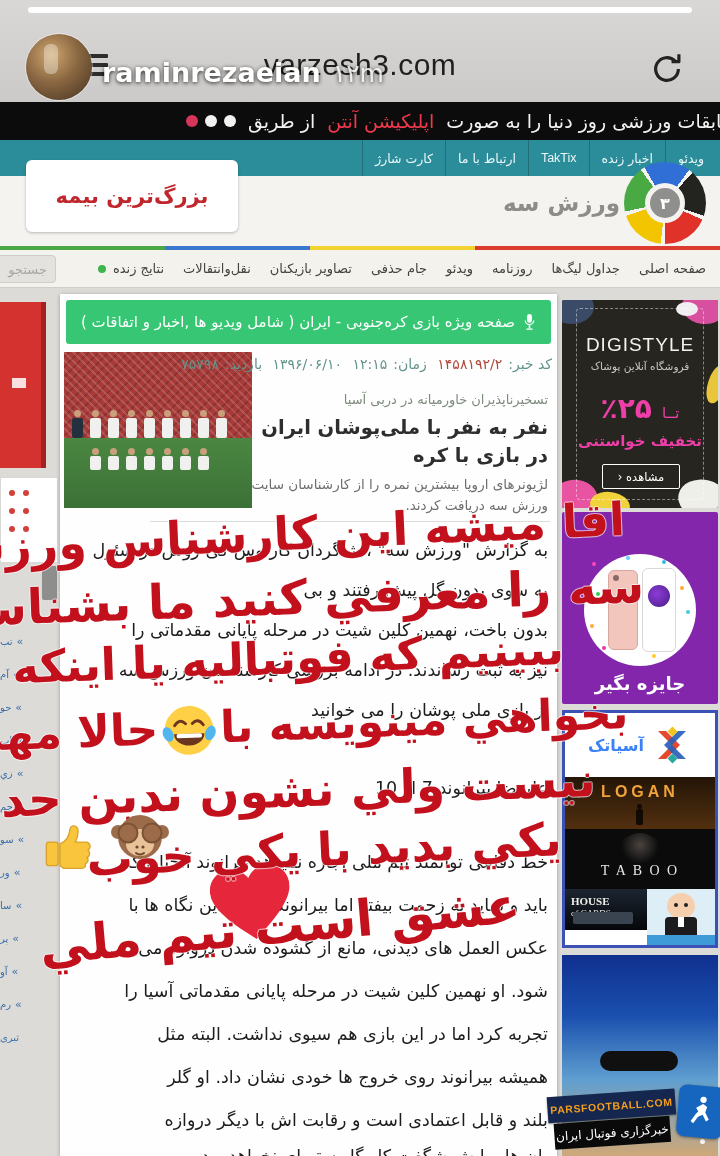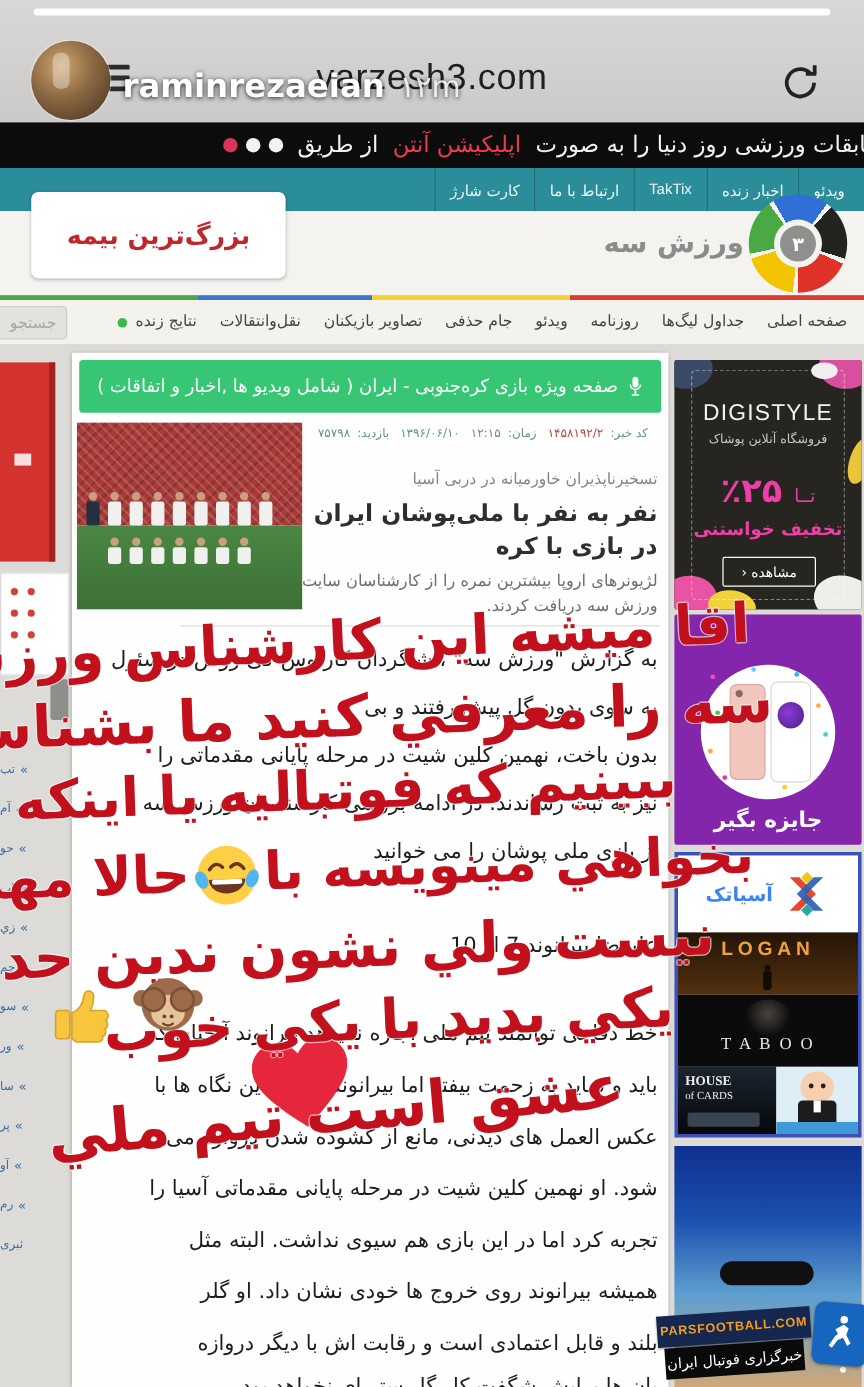--- a/index.html
+++ b/index.html
@@ -100,22 +100,22 @@
   .photo { position:absolute; left:64px; top:352px; width:188px; height:156px; overflow:hidden; }
   .photo .crowd { position:absolute; inset:0 0 45% 0; background:#a83a38;
     background-image:repeating-linear-gradient(45deg, rgba(255,255,255,.14) 0 2px, transparent 2px 6px),
                      repeating-linear-gradient(-45deg, rgba(0,0,0,.15) 0 2px, transparent 2px 7px); }
   .photo .pitch { position:absolute; inset:55% 0 0 0; background:linear-gradient(#4a8742,#3c7136); }
   .prow { position:absolute; display:flex; gap:7px; }
   .pl { display:flex; flex-direction:column; align-items:center; }
   .pl .h { width:7px; height:7px; border-radius:50%; background:#caa07c; }
   .pl .b { width:11px; height:20px; background:#f0f0ee; border-radius:2px; margin-top:1px; }
   .pl.gk .b { background:#23303d; }
-  .meta-line { position:absolute; right:180px; top:356px; direction:rtl; white-space:nowrap;
-    font-size:10px; color:#63948c; }
+  .meta-line { position:absolute; right:168px; top:356px; direction:rtl; white-space:nowrap;
+    font-size:14px; color:#63948c; }
   .meta-line .code { color:#b1473c; }
   .meta-line span { margin-left:6px; }
   .subtitle { position:absolute; right:172px; top:392px; direction:rtl; font-size:13px; color:#7c8b7c; }
   .a-title { position:absolute; right:172px; top:414px; width:300px; direction:rtl; text-align:right;
     font-size:19.5px; font-weight:bold; color:#2e2e2e; line-height:28px; }
   .a-lead { position:absolute; right:172px; top:474px; width:300px; direction:rtl; text-align:right;
     font-size:13.5px; color:#6e6e6e; line-height:21px; }
   .a-sep { position:absolute; left:150px; top:521px; width:400px; height:1px; background:#dcdcda; }
   .b-line { position:absolute; right:172px; direction:rtl; white-space:nowrap; font-size:17.5px;
     color:#1d1d1d; }
@@ -168,21 +168,21 @@
     font-size:16px; font-weight:bold; letter-spacing:4px; }
   .logan .fig { position:absolute; left:71px; bottom:4px; width:7px; height:16px; background:#120a03;
     border-radius:2px; }
   .logan .fig::before { content:""; position:absolute; left:1px; top:-5px; width:5px; height:5px;
     border-radius:50%; background:#120a03; }
   .taboo { position:absolute; left:0; top:116px; width:150px; height:60px; background:#0b0b0b; }
   .taboo .face { position:absolute; left:55px; top:4px; width:40px; height:30px; border-radius:50%;
     background:radial-gradient(circle at 50% 40%, #4a4440, #0b0b0b 70%); }
   .taboo .t { position:absolute; bottom:10px; width:100%; text-align:center; color:#e8e8e4;
     font-family:"Liberation Serif", serif; font-size:14px; letter-spacing:2px; }
-  .hoc { position:absolute; left:0; top:176px; width:82px; height:56px;
+  .hoc { position:absolute; left:0; top:176px; width:82px; height:41px;
     background:linear-gradient(#1c2530,#05070a); color:#f0f0ec; }
   .hoc .l1 { position:absolute; left:6px; top:6px; font-size:11px; font-weight:bold;
     font-family:"Liberation Serif", serif; }
   .hoc .l2 { position:absolute; left:6px; top:19px; font-size:9px; font-family:"Liberation Serif", serif; }
   .hoc .desk { position:absolute; left:8px; bottom:6px; width:60px; height:12px; background:#3a4350;
     border-radius:2px; }
   .baby { position:absolute; left:82px; top:176px; width:68px; height:56px; background:#ddeef6; }
   .baby .head { position:absolute; left:20px; top:4px; width:28px; height:26px; border-radius:50%;
     background:#f5cfae; }
   .baby .eyes { position:absolute; left:27px; top:14px; width:4px; height:4px; border-radius:50%;

